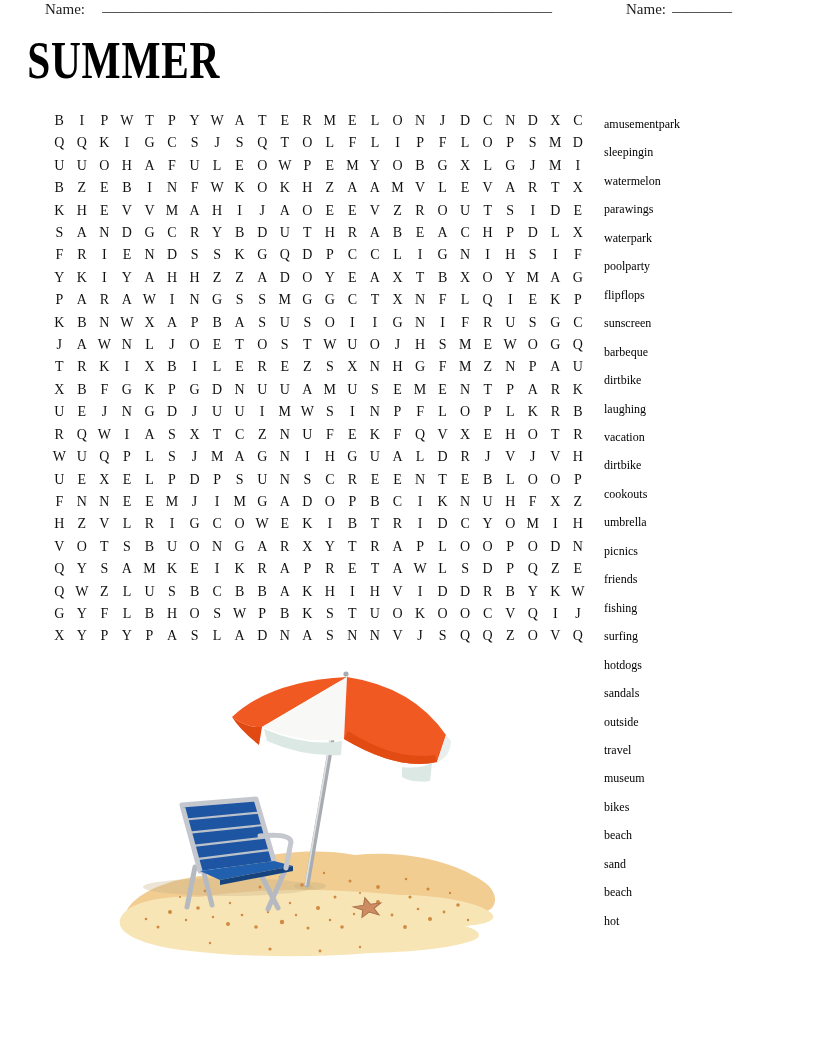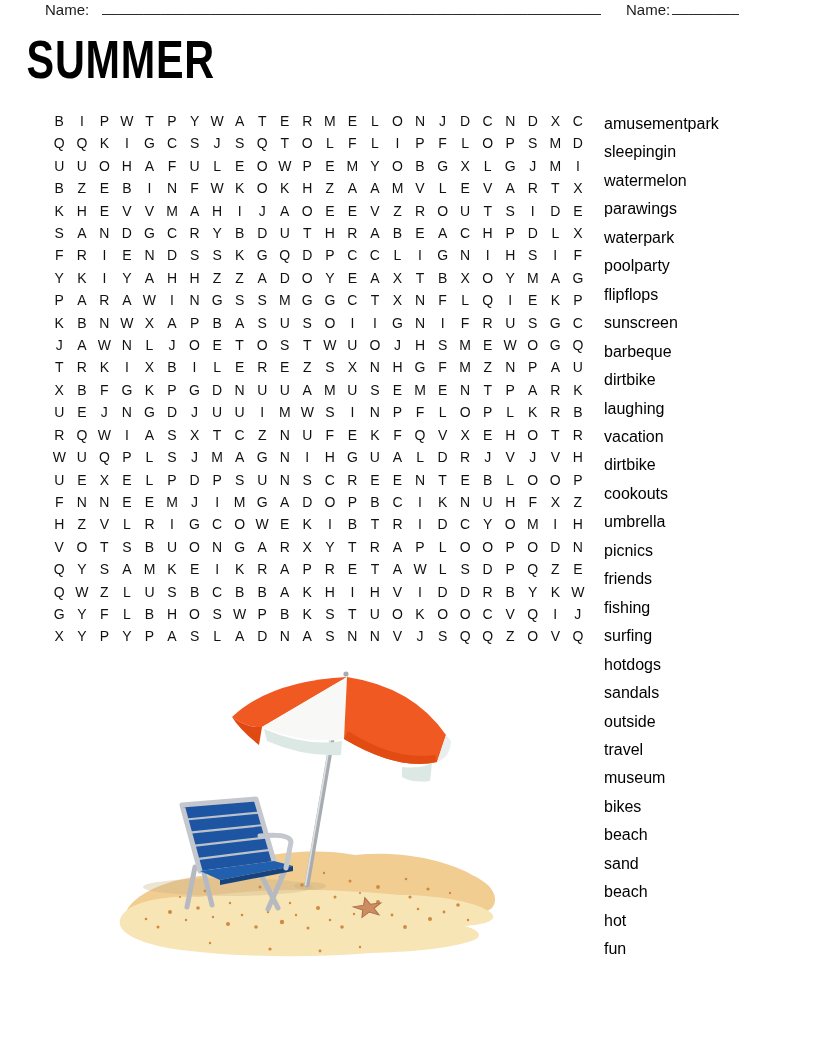--- a/index.html
+++ b/index.html
@@ -1,17 +1,17 @@
 <!DOCTYPE html>
 <html><head>
 <meta charset="utf-8">
 <style>
   html,body{margin:0;padding:0;background:#ffffff;}
   .page{position:relative;width:816px;height:1056px;background:#ffffff;overflow:hidden;
-        font-family:Liberation Sans, sans-serif;color:#000;}
+        font-family:Liberation Serif, serif;color:#000;}
 
   
   .hdr-label{position:absolute;top:1px;font-size:15px;color:#1a1a1a;}
   .name-label{left:45px;}
   .date-label{left:626px;}
   .blank-line{position:absolute;top:-2px;height:22px;overflow:hidden;white-space:nowrap;
               font-size:15px;color:#1a1a1a;letter-spacing:0px;}
   .name-line{left:102px;width:499px;}
   .date-line{left:672px;width:70px;}
 
@@ -21,21 +21,21 @@
          transform:scaleX(0.78);transform-origin:center;letter-spacing:1px;}
 
   
   .grid{position:absolute;left:48px;top:110px;display:flex;flex-direction:column;}
   .grid-row{display:flex;height:22.42px;}
   .cell{display:inline-block;width:22.56px;text-align:center;font-size:14px;line-height:22.42px;
         color:#111;}
 
   
   .words{position:absolute;left:604px;top:110px;}
-  .word{font-size:16px;line-height:28.45px;color:#000;}
+  .word{font-size:12px;line-height:28.45px;color:#000;}
 
   
   .beach{position:absolute;left:110px;top:665px;width:400px;height:300px;}
 </style>
 </head>
 <body>
 
 <div class="page">
 
   <span class="hdr-label name-label">Name:</span>
@@ -697,21 +697,20 @@
       <div class="word">hotdogs</div>
       <div class="word">sandals</div>
       <div class="word">outside</div>
       <div class="word">travel</div>
       <div class="word">museum</div>
       <div class="word">bikes</div>
       <div class="word">beach</div>
       <div class="word">sand</div>
       <div class="word">beach</div>
       <div class="word">hot</div>
-      <div class="word">fun</div>
     </div>
 
   <svg class="beach" viewBox="0 0 400 300" xmlns="http://www.w3.org/2000/svg">
 
     <g>
       <path d="M 18,243 C 35,220 75,212 100,210 C 140,188 200,182 245,190 C 295,185 340,197 362,210
                C 382,219 390,232 382,243 C 372,252 340,255 320,256 L 60,266 C 30,261 12,252 18,243 Z" fill="#F1CD92"></path>
       <path d="M 10,255 C 14,238 50,230 90,232 C 150,222 230,224 290,230 C 332,230 368,238 380,247
                C 388,253 382,259 355,261 C 372,266 374,273 358,277 C 335,284 300,287 260,288
                C 200,293 130,292 80,286 C 40,282 6,270 10,255 Z" fill="#F8E5B6"></path>

